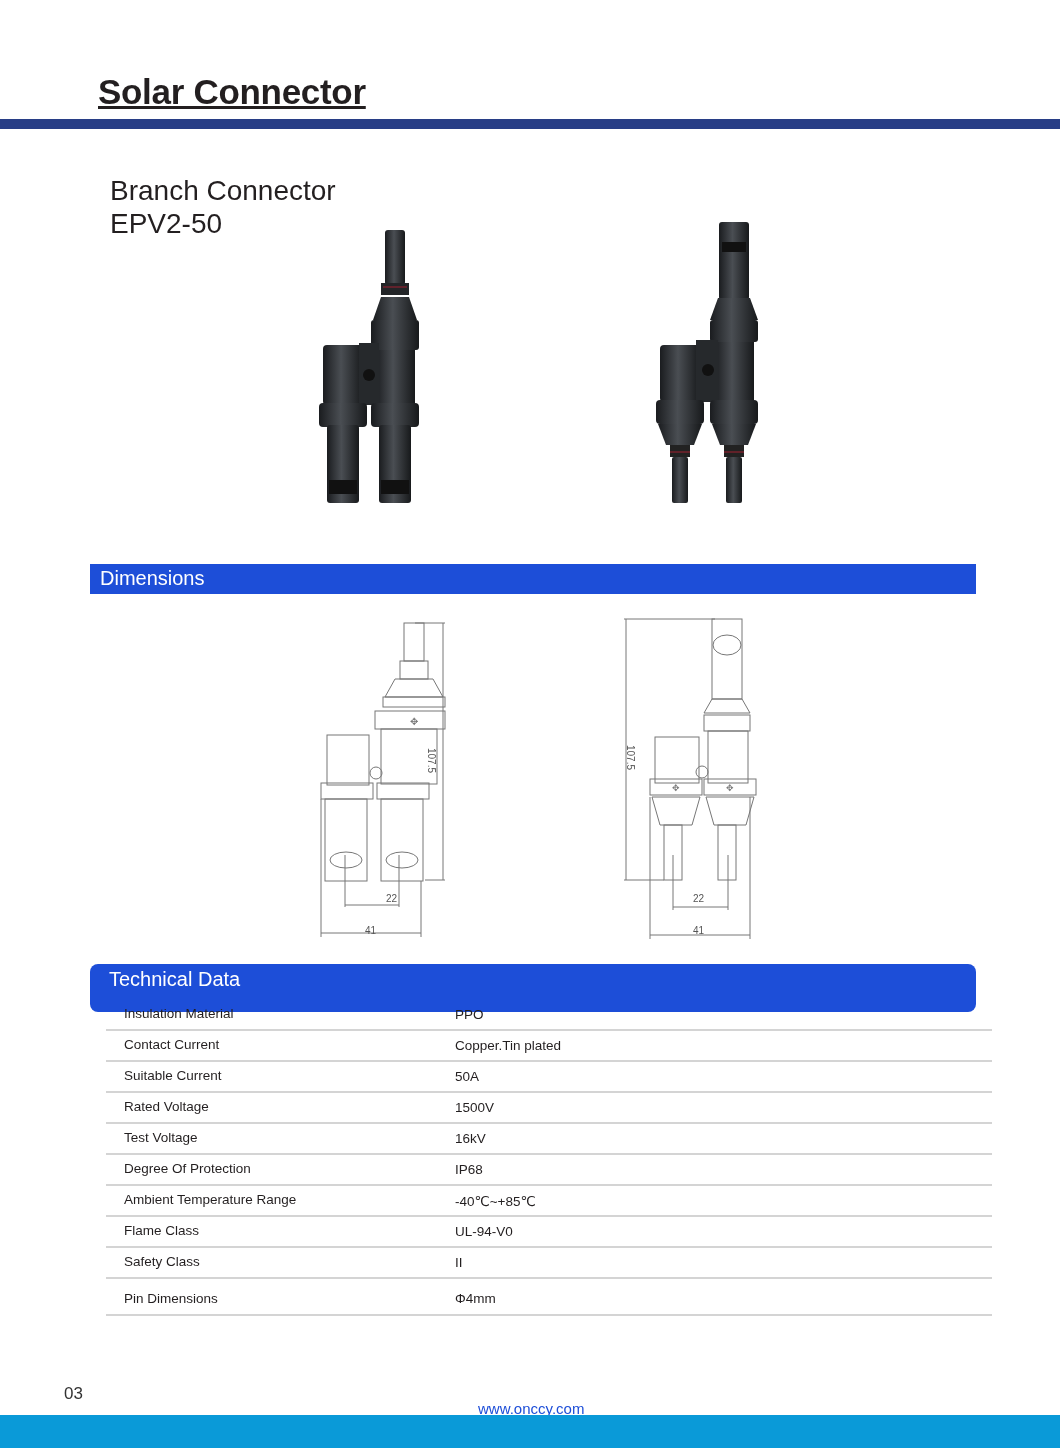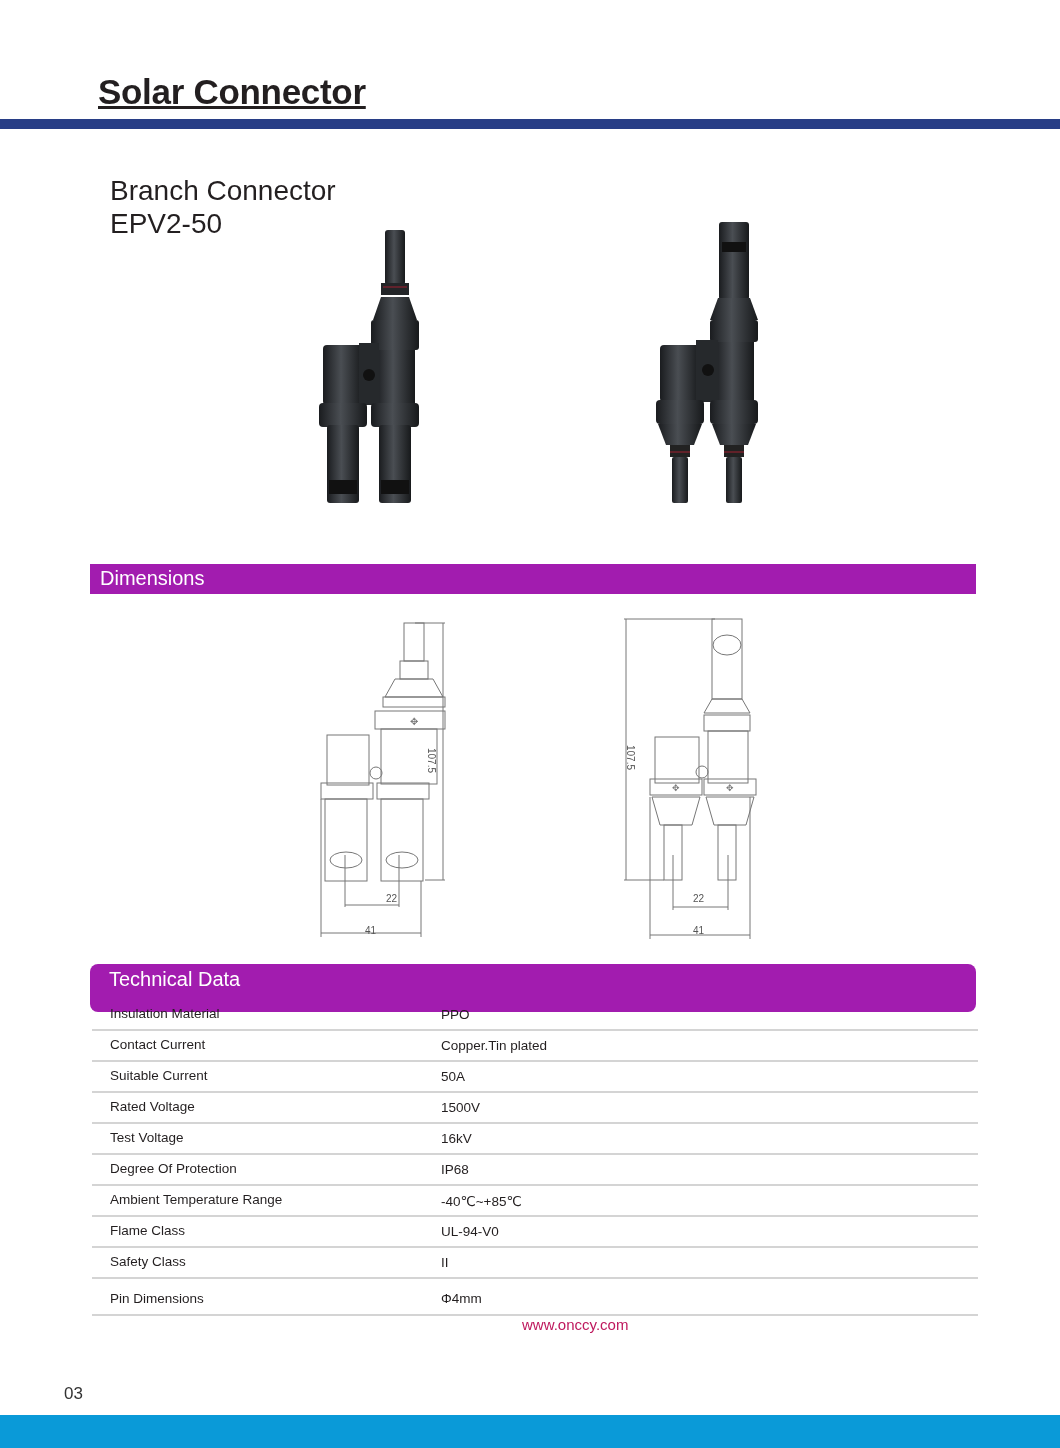--- a/index.html
+++ b/index.html
@@ -2,33 +2,33 @@
 <html><head>
 <meta charset="utf-8">
 <style>
   html, body { margin:0; padding:0; }
   body { width:1060px; height:1448px; position:relative; background:#ffffff; overflow:hidden;
          font-family:"Liberation Sans", "DejaVu Sans", sans-serif; color:#231f20; }
   .title { position:absolute; left:98px; top:72px; font-size:35px; font-weight:bold; letter-spacing:-0.3px; color:#231f20;text-decoration:underline; }
   .rule { position:absolute; left:0; top:119px; width:1060px; height:10px; background:#283e86; }
   .subtitle { position:absolute; left:110px; top:174px; font-size:28px; line-height:33px; color:#231f20; }
   .photo { position:absolute; }
-  .band { position:absolute; left:90px; width:886px; background:#a21caf; color:#fff; }
+  .band { position:absolute; left:90px; width:886px; background:#1d4ed8; color:#fff; }
   .band span { position:absolute; font-size:20px; }
   .dim-band { top:564px; height:30px; }
   .dim-band span { left:10px; top:3px; }
   .tech-band { top:964px; height:48px;border-radius:8px; }
   .tech-band span { left:19px; top:4px; }
   .drawing { position:absolute; }
-  .table { position:absolute; left:92px; top:1000px; width:886px; }
+  .table { position:absolute; left:106px; top:1000px; width:886px; }
   .row { position:relative; height:29px; border-bottom:2px solid #d4d4d4; font-size:13.5px; }
   .row .k { position:absolute; left:18px; top:6px; color:#231f20; }
   .row .v { position:absolute; left:349px; top:7px; color:#231f20; }
   .footer-page { position:absolute; left:64px; top:1384px; font-size:17px; color:#333; }
-  .footer-url { position:absolute; left:478px; top:1316px; font-size:15px; color:#be185d;margin-left:44px; }
+  .footer-url { position:absolute; left:478px; top:1400px; font-size:15px; color:#1d4ed8; }
   .bottom-bar { position:absolute; left:0; top:1415px; width:1060px; height:33px; background:#0a9ad8; }
 </style>
 </head>
 <body>
 
 <div class="title">Solar Connector</div>
 <div class="rule"></div>
 
 <div class="subtitle">
   <div>Branch Connector</div>

